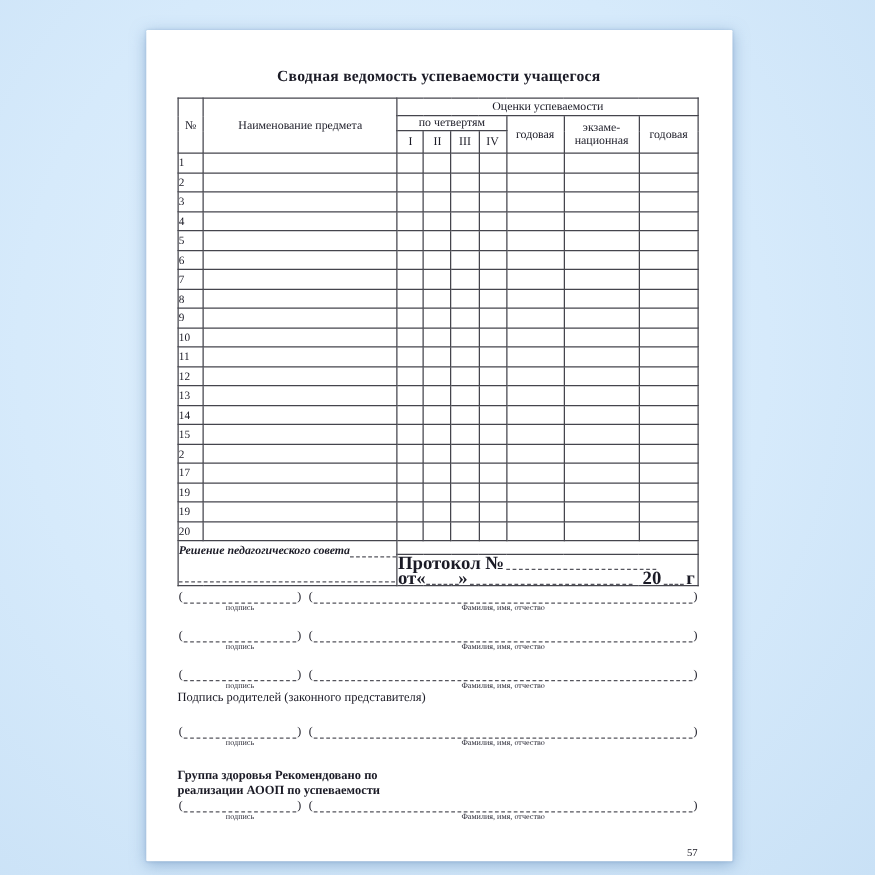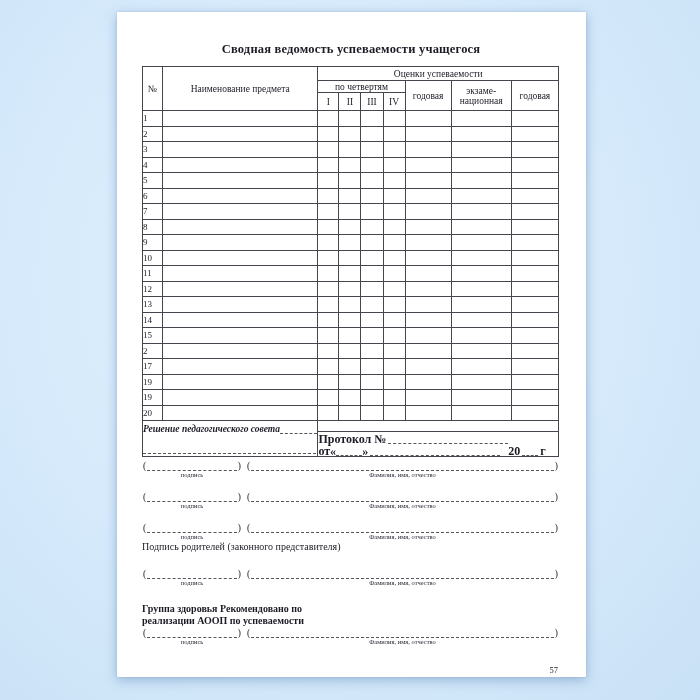--- a/index.html
+++ b/index.html
@@ -3,21 +3,21 @@
 <meta charset="utf-8">
 <style>
   html,body{margin:0;padding:0;}
   body{
     width:700px;height:700px;position:relative;overflow:hidden;
     font-family:"Liberation Serif","DejaVu Serif",serif;
     background:radial-gradient(ellipse at 45% 40%, #e2f1fd 0%, #d6eafb 55%, #c9e1f6 100%);
     color:#1b1b26;
   }
   .page{
-    position:absolute;left:117px;top:12px;width:469px;height:665px;
+    position:absolute;left:117px;top:24px;width:469px;height:665px;
     background:#ffffff;box-sizing:border-box;
     padding:30px 26px 0 25px;
     box-shadow:0 3px 12px rgba(100,140,185,.55), 0 0 2px rgba(100,140,185,.35);
     border-radius:1px;
   }
   .doc-title{
     text-align:center;font-weight:bold;font-size:12.5px;line-height:14px;
     margin:0 0 10px 0;letter-spacing:.2px;
   }
   table.grades{
@@ -35,21 +35,21 @@
   th.two-line{line-height:10px;white-space:normal;}
   th.two-line span{display:block;}
   tbody td{height:14.5px;}
   td.c-num{text-align:left;padding-left:3px;font-size:9px;}
   
   td.resolution-cell{vertical-align:top;text-align:right;padding:2px 4px 0 4px;font-style:italic;}
   .res-line1{font-weight:bold;font-size:9.5px;display:flex;align-items:flex-end;}
   .res-dash{display:inline-block;height:9px;border-bottom:1px dashed #55555d;}
   .res-line2{margin-top:11px;width:99%;border-bottom:1px dashed #55555d;height:8px;}
   td.strip-cell{height:10px;}
-  td.protocol-cell{vertical-align:top;text-align:center;padding:1px 4px 2px 5px;font-weight:bold;font-size:12px;}
+  td.protocol-cell{vertical-align:top;text-align:center;padding:1px 4px 2px 5px;font-weight:bold;font-size:15px;}
   .proto-line,.date-line{display:flex;align-items:flex-end;height:12px;}
   .dash{display:inline-block;border-bottom:1px dashed #55555d;height:8px;}
   .w120{width:120px;} .w26{width:26px;} .w130{width:130px;} .w16{width:16px;} .w38{width:38px;}
   .gap8{margin-left:8px;} .gap2{margin-left:2px;}
   
   .sec-heading{font-size:10px;line-height:12px;margin:0;}
   .bold{font-weight:bold;}
   .sig-row{display:flex;gap:4px;width:417px;margin:0;}
   .sig-seg{display:flex;flex-direction:column;}
   .sig-seg-1{width:100px;}

